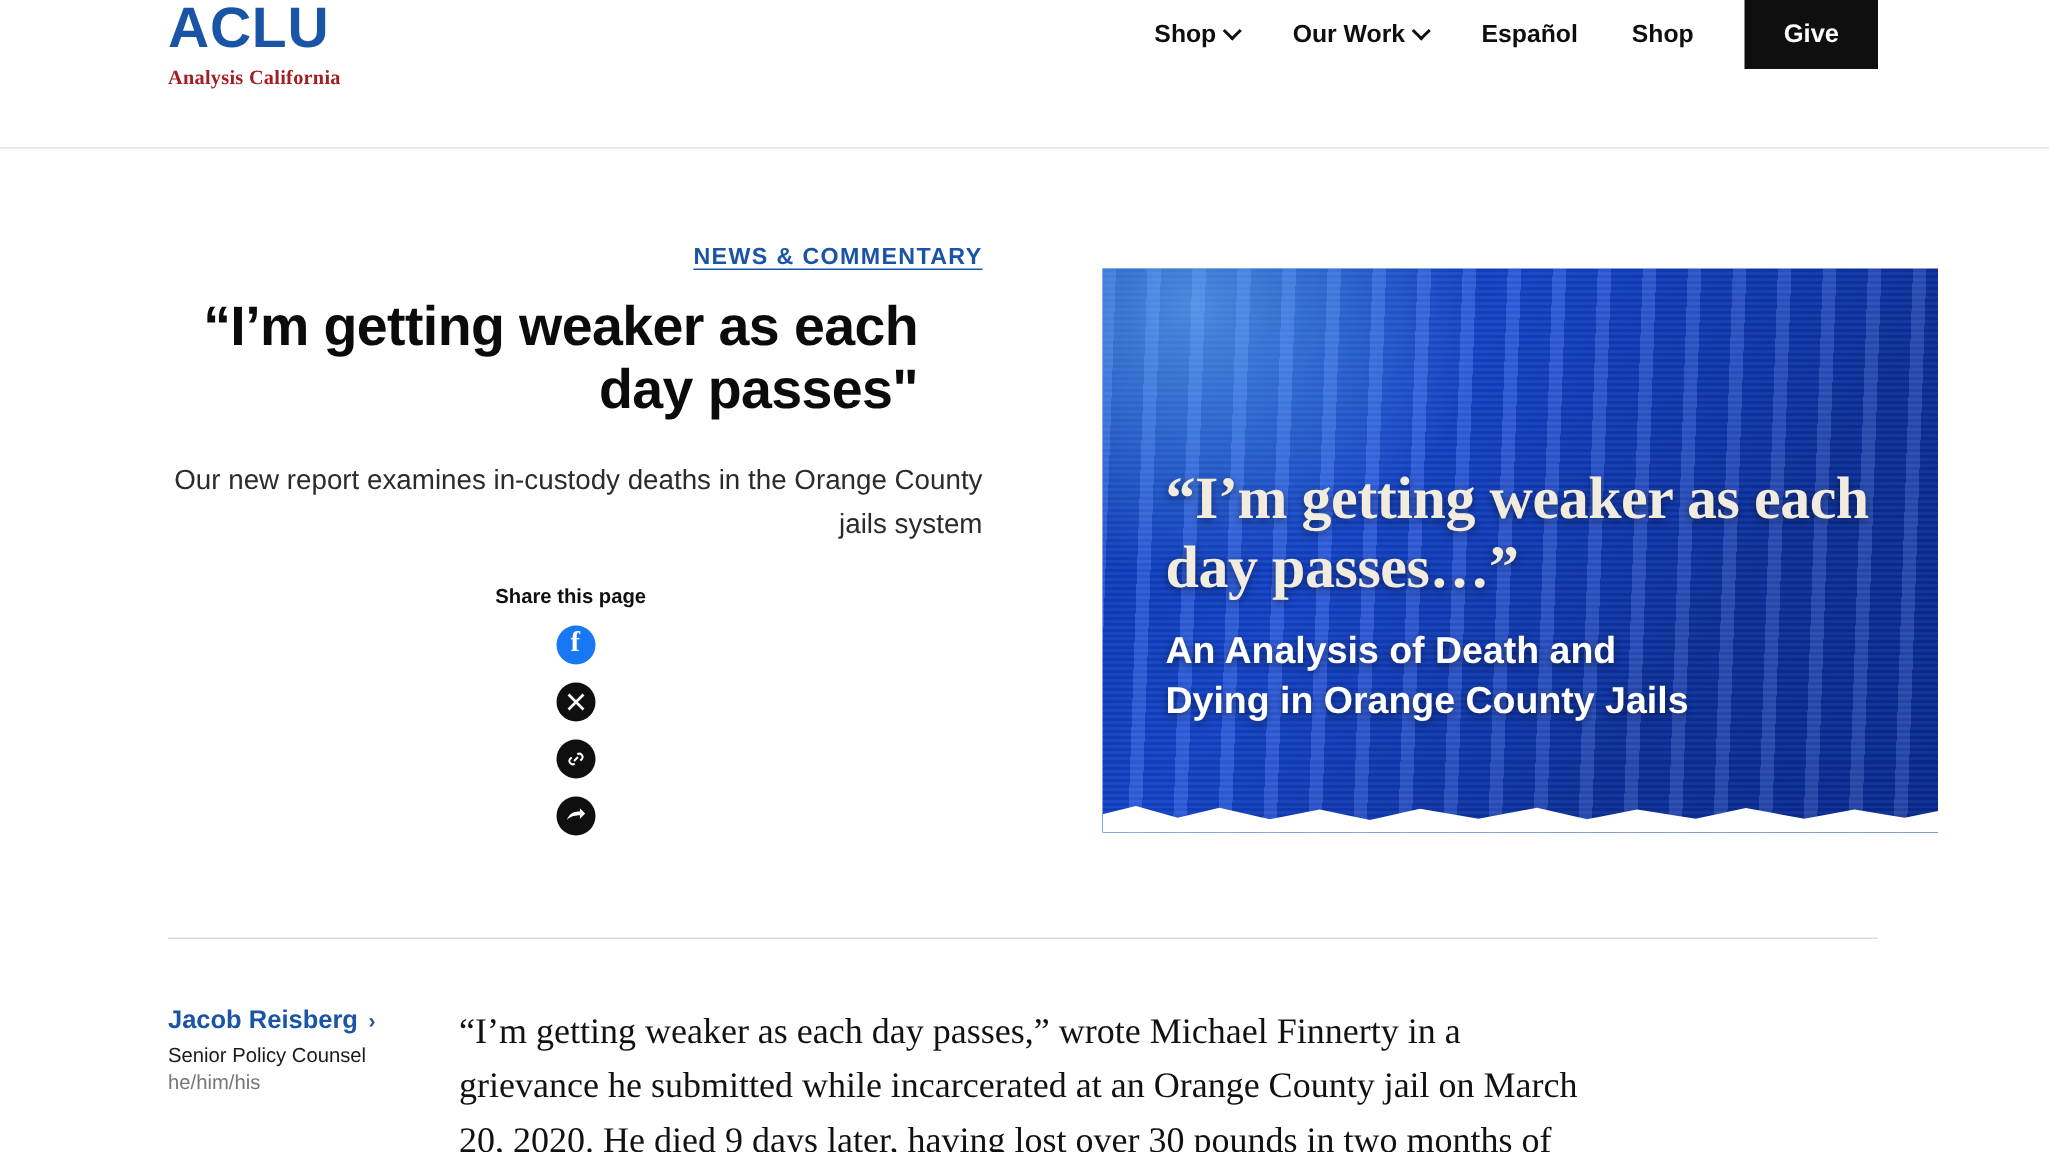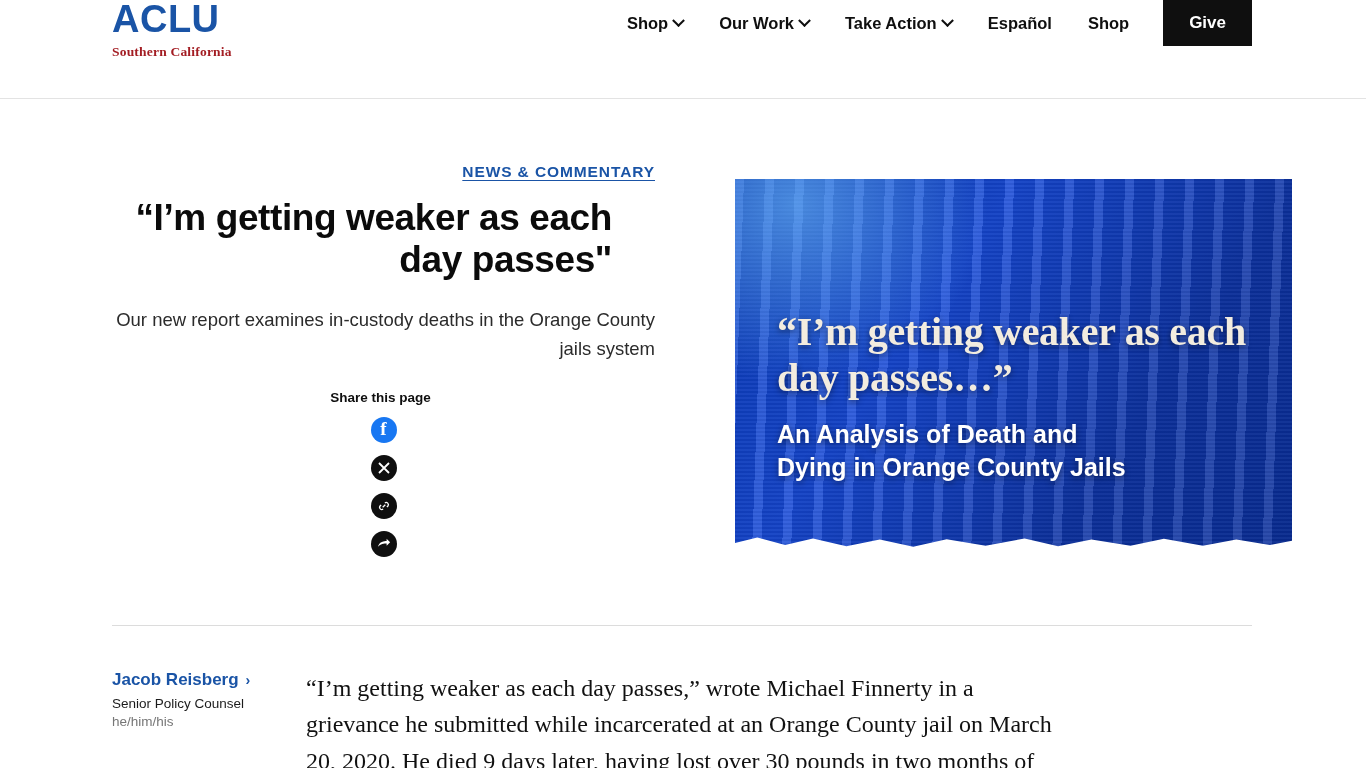--- a/index.html
+++ b/index.html
@@ -238,34 +238,30 @@
     color: #111111;
     max-width: 752px;
   }
 </style>
 </head>
 <body>
 
 <header class="site-header">
   <a class="logo-block">
     <span class="logo-word">ACLU</span>
-    <span class="logo-sub">Southern California</span>
+    <span class="logo-sub">Analysis California</span>
   </a>
 
   <nav class="nav">
     <div class="nav-item">
       <span>Shop</span>
       <i class="chev"></i>
     </div>
     <div class="nav-item">
       <span>Our Work</span>
-      <i class="chev"></i>
-    </div>
-    <div class="nav-item">
-      <span>Take Action</span>
       <i class="chev"></i>
     </div>
     <div class="nav-item">
       <span>Español</span>
     </div>
     <div class="nav-item">
       <span>Shop</span>
     </div>
     <button class="give-btn">Give</button>
   </nav>

